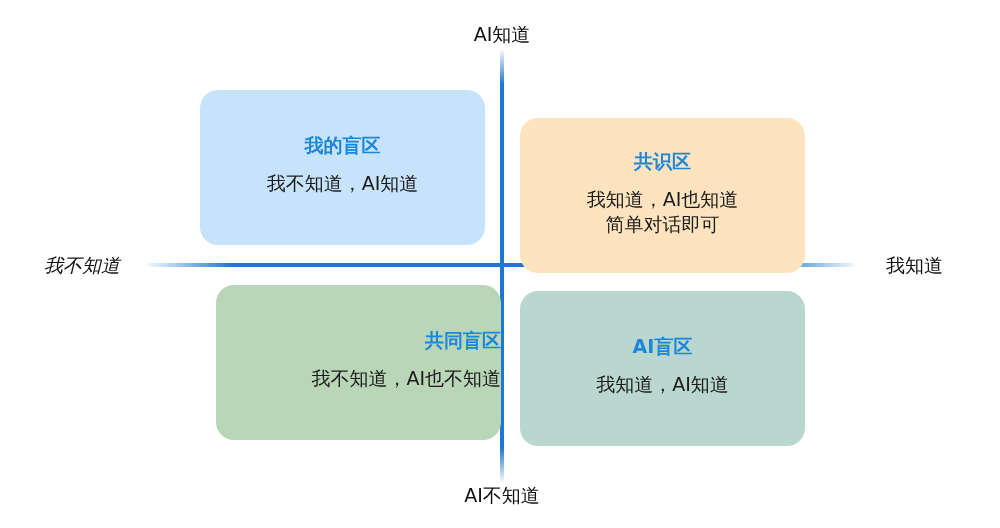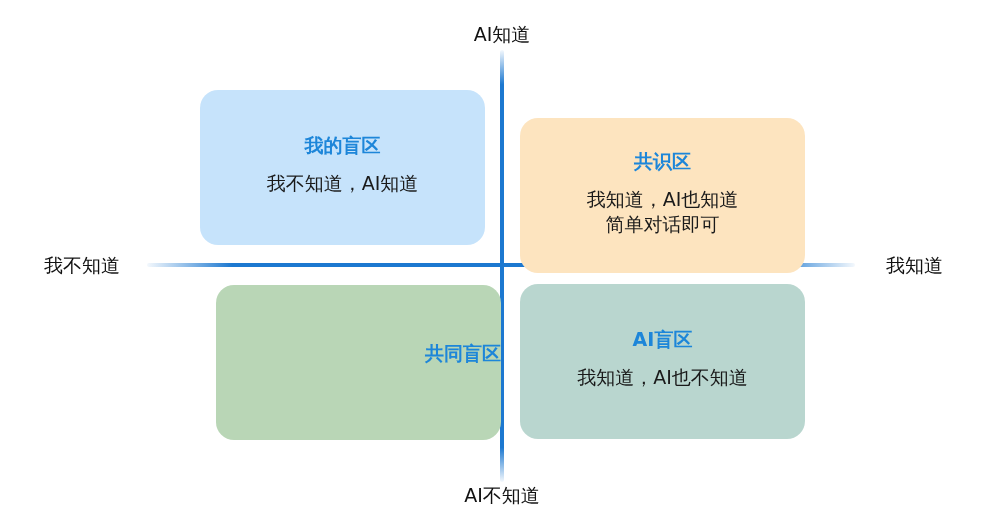--- a/index.html
+++ b/index.html
@@ -5,28 +5,28 @@
   html, body { margin:0; padding:0; }
   body { width:1000px; height:528px; background:#ffffff; position:relative; overflow:hidden;
          font-family:"DejaVu Sans","Liberation Sans",sans-serif; color:#1a1a1a; }
   .axis-h { position:absolute; left:147px; top:263px; width:708px; height:4px;
             background:linear-gradient(to right, rgba(30,120,210,0.05), #1c78d0 12%, #1c78d0 88%, rgba(30,120,210,0.05)); border-radius:2px; }
   .axis-v { position:absolute; left:500px; top:50px; width:4px; height:432px;
             background:linear-gradient(to bottom, rgba(30,120,210,0.05), #1c78d0 8%, #1c78d0 92%, rgba(30,120,210,0.05)); border-radius:2px; }
   .label { position:absolute; font-size:19px; color:#111; white-space:nowrap; }
   .lbl-top { left:0; width:1004px; text-align:center; top:22px; }
   .lbl-bottom { left:0; width:1004px; text-align:center; top:483px; }
-  .lbl-left { left:44px; top:253px; }
+  .lbl-left { left:44px; top:253px;font-style:italic; }
   .lbl-right { left:886px; top:253px; }
   .quad { position:absolute; width:285px; height:155px; border-radius:18px;
           display:flex; flex-direction:column; align-items:center; justify-content:center; text-align:center; }
   .q-tl { left:200px; top:90px; }
   .q-tr { left:520px; top:90px;margin-top:28px; }
   .q-bl { left:216px; top:285px;align-items:flex-end; }
-  .q-br { left:520px; top:284px; }
+  .q-br { left:520px; top:291px; }
   .q-title { font-size:19px; font-weight:bold; color:#1d86d9; margin-bottom:12px; margin-top:-6px; }
   .q-line { font-size:19px; color:#1a1a1a; line-height:25px; }
 </style>
 </head>
 <body>
 
 <div class="axis-h"></div>
 <div class="axis-v"></div>
 
 <div class="label lbl-top">AI知道</div>
@@ -40,18 +40,19 @@
 </div>
 
 <div class="quad q-tr" style="background:#fde4bf">
   <div class="q-title">共识区</div>
   <div class="q-line">我知道，AI也知道</div>
   <div class="q-line">简单对话即可</div>
 </div>
 
 <div class="quad q-bl" style="background:#b9d6b6">
   <div class="q-title">共同盲区</div>
+  <div class="q-line">我不知道，AI也不知道</div>
 </div>
 
 <div class="quad q-br" style="background:#b9d6cf">
   <div class="q-title">AI盲区</div>
-  <div class="q-line">我知道，AI也不知道</div>
+  <div class="q-line">我知道，AI知道</div>
 </div>
 
 </body></html>

